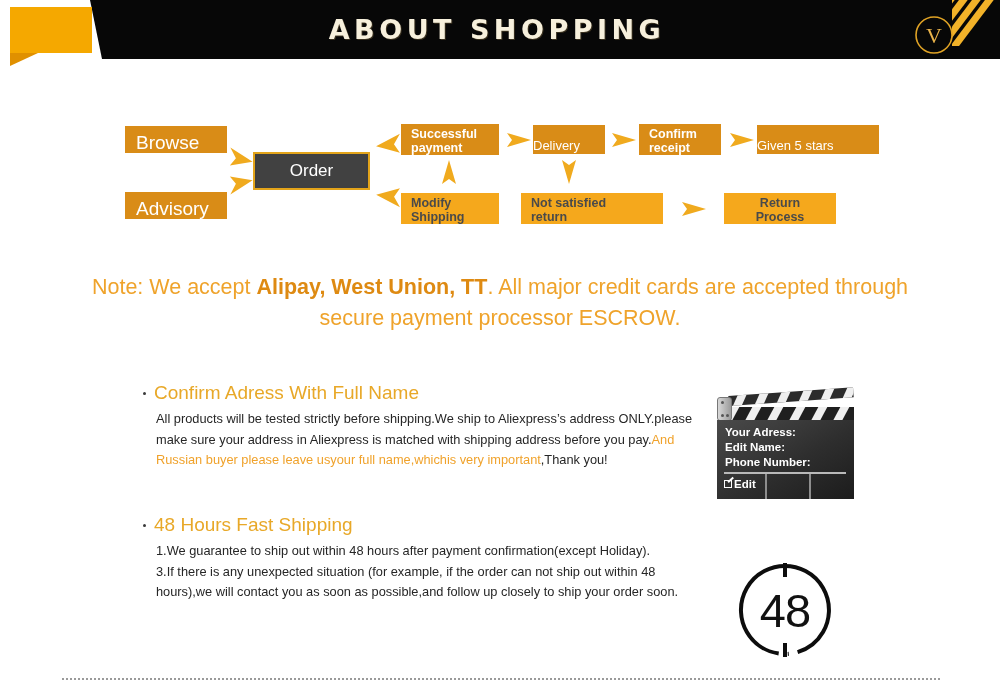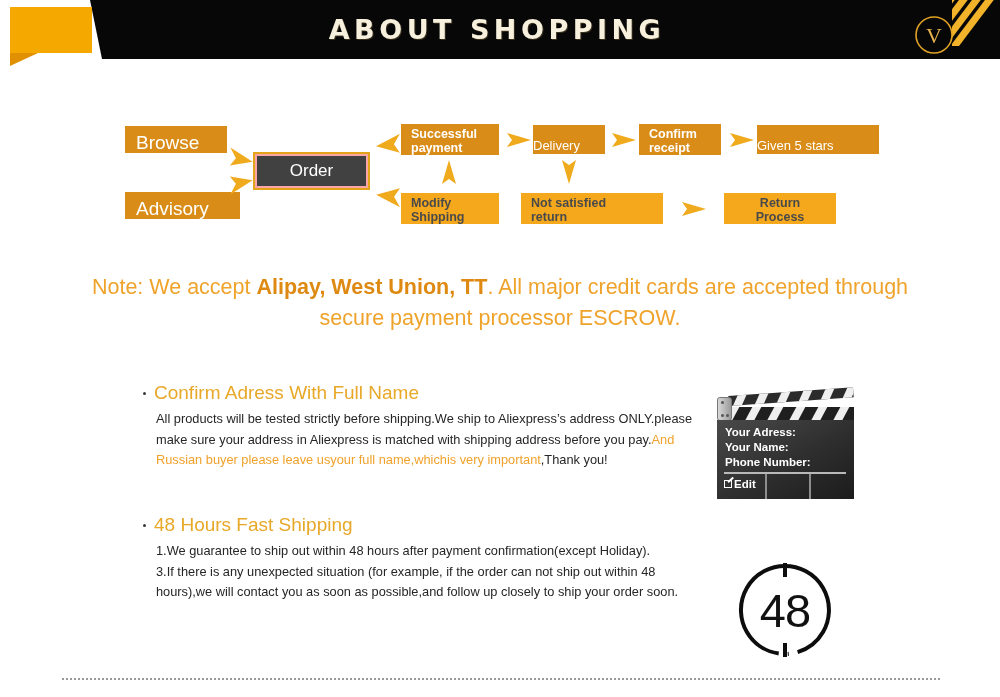--- a/index.html
+++ b/index.html
@@ -63,21 +63,21 @@
   }
   .fbox .lbl{width:100%;display:block;line-height:1.12;}
   .fbox.dark{background:#D98C17;color:#ffffff;}
   .fbox.bright{background:#F5A81C;color:#4A4A4A;}
   .fbox.lead{padding-left:11px;font-size:19px;}
   .fbox.small{padding-left:10px;font-size:12.5px;font-weight:bold;}
   .fbox.mid{justify-content:center;font-size:13px;}
 
   #order-box{
     position:absolute;left:253px;top:37px;width:117px;height:38px;
-    border:2px solid #E3A41A;background:#fca5a5;
+    border:2px solid #E3A41A;background:#404040;
     box-sizing:border-box;padding:2px;
   }
   #order-inner{
     width:100%;height:100%;background:#414141;
     display:flex;align-items:center;justify-content:center;
     color:#ffffff;font-size:17px;
   }
 
   .arrow{position:absolute;}
   .arrow svg{display:block;}
@@ -188,21 +188,21 @@
       <text x="21" y="29" text-anchor="middle" font-family="Liberation Serif, serif" font-size="22" fill="#E8B24A">V</text>
     </svg>
   </div>
 </div>
 
 <div id="flow">
 
   <div class="fbox dark lead" style="left:125px;top:11px;width:102px;height:27px;">
     <span class="lbl">Browse</span>
   </div>
-  <div class="fbox dark lead" style="left:125px;top:77px;width:115px;height:27px;">
+  <div class="fbox dark lead" style="left:125px;top:77px;width:102px;height:27px;">
     <span class="lbl">Advisory</span>
   </div>
 
   <div class="arrow" style="left:228px;top:32px;">
     <svg width="26" height="22" viewBox="0 0 26 22">
       <path d="M1 2 L25 13 L3 20 L8 12 Z" fill="#F0AA1E" transform="rotate(8 13 11)"></path>
     </svg>
   </div>
   <div class="arrow" style="left:228px;top:58px;">
     <svg width="26" height="22" viewBox="0 0 26 22">
@@ -328,21 +328,21 @@
     <div class="clapstripe" style="left:84px;"></div>
     <div class="clapstripe" style="left:106px;"></div>
   </div>
   <div id="clap-hinge">
     <span class="hinge-dot" style="left:3px;top:3px;"></span>
     <span class="hinge-dot" style="left:3px;top:16px;"></span>
     <span class="hinge-dot" style="left:8px;top:16px;"></span>
   </div>
   <div id="clap-body">
     <div class="clap-line" style="top:6px;">Your Adress:</div>
-    <div class="clap-line" style="top:21px;">Your Name:</div>
+    <div class="clap-line" style="top:21px;">Edit Name:</div>
     <div class="clap-line" style="top:36px;">Phone Number:</div>
     <div id="clap-rule"></div>
     <div class="clap-div" style="left:48px;"></div>
     <div class="clap-div" style="left:92px;"></div>
     <div id="clap-edit">
       <span id="clap-edit-icon"></span>
       <span>Edit</span>
     </div>
   </div>
 </div>

